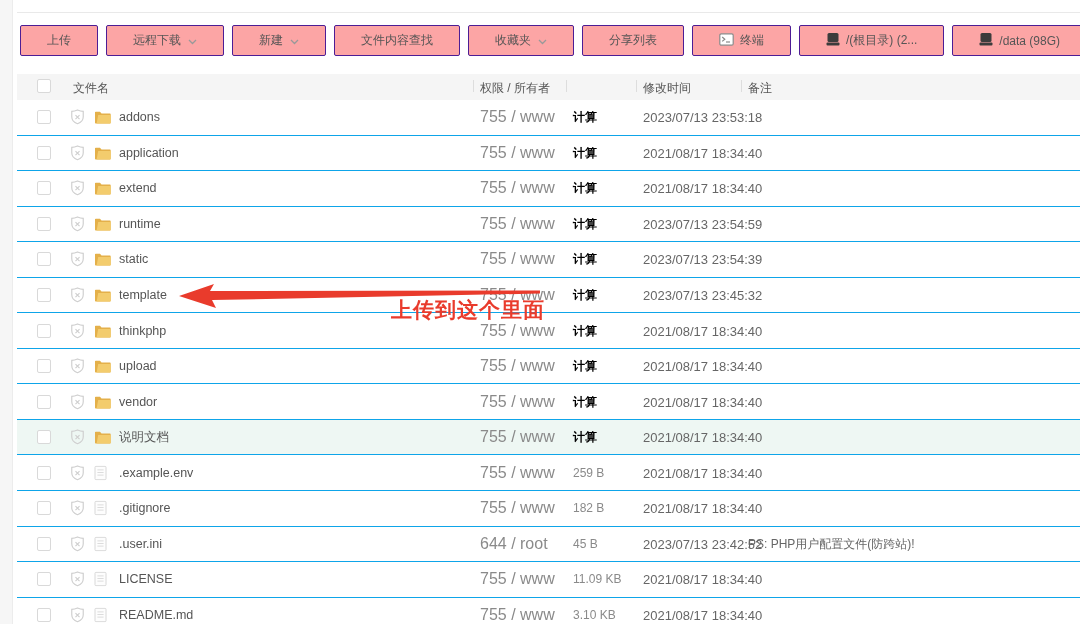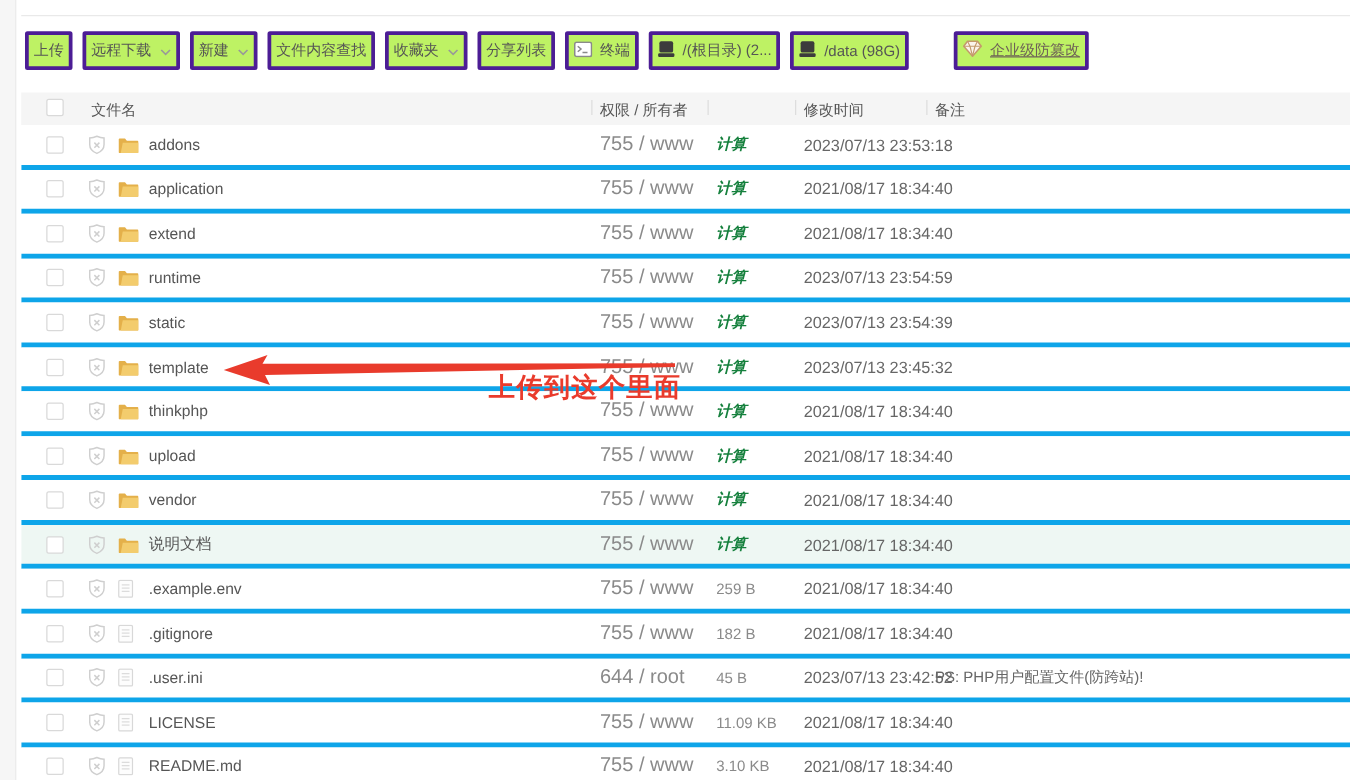--- a/index.html
+++ b/index.html
@@ -4,51 +4,51 @@
 <style>
   * { margin:0; padding:0; box-sizing:border-box; }
   html,body { width:1080px; height:624px; background:#fff; overflow:hidden;
     font-family:"Liberation Sans","DejaVu Sans",sans-serif; }
   .edge-strip { position:absolute; left:0; top:0; width:13px; height:624px;
     background:#f6f6f6; border-right:1px solid #ececec; }
   .top-line { position:absolute; left:17px; right:0; top:12px; border-top:1px solid #e9e9e9; }
 
   
   .toolbar { position:absolute; left:20px; top:25px; display:flex; align-items:center; gap:8px; }
-  .btn { height:31px; padding:0 4px; display:inline-flex; align-items:center; gap:6px;
-    background:#bef264; border:3px solid #4c1d95; border-radius:2px; font-size:12px; color:#555;
+  .btn { height:31px; padding:0 26px; display:inline-flex; align-items:center; gap:6px;
+    background:#fca5a5; border:1px solid #4c1d95; border-radius:2px; font-size:12px; color:#555;
     cursor:pointer; white-space:nowrap; }
   .btn svg { flex:0 0 auto; }
   .btn.protect { margin-left:28px; }
   .btn.protect .lbl { text-decoration:underline; color:#6e6257; }
   .caret { display:inline-block; margin-left:1px; }
 
   
   .thead { position:absolute; left:17px; right:0; top:74px; height:26px; background:#f5f5f5;
     font-size:12px; color:#555;text-align:right; }
   .thead span { position:absolute; top:6px; }
   .h-check { left:20px; top:6px; }
   .h-name  { left:56px; }
   .h-perm  { left:463px; }
   .h-size  { left:556px;margin-top:32px; }
   .h-mtime { left:626px; }
   .h-note  { left:731px; }
   .h-div { position:absolute; top:7px; width:1px; height:12px; background:#ddd; }
 
   .rows { position:absolute; left:17px; right:0; top:100px; bottom:0; overflow:hidden; }
-  .row { position:relative; height:35.55px; border-bottom:4px solid #0ea5e9; background:#fff; }
+  .row { position:relative; height:35.55px; border-bottom:1px solid #0ea5e9; background:#fff; }
   .row.hl { background:#eef7f3; }
   .row > span { position:absolute; top:50%; transform:translateY(-50%); display:inline-flex; align-items:center; }
   .c-check { left:20px; }
   .c-shield { left:52px; }
   .c-ficon { left:77px; }
   .c-name { left:102px; font-size:12.5px; color:#555; cursor:pointer; }
   .c-perm { left:463px; font-size:16px; color:#8a8a8a; }
   .c-size { left:556px; font-size:12px; color:#8a8a8a; }
-  .c-size.calc { color:#15803d; font-weight:bold; cursor:pointer;font-style:italic; }
+  .c-size.calc { color:#000000; font-weight:bold; cursor:pointer; }
   .c-mtime { left:626px; font-size:13px; color:#666; }
   .c-note { left:731px; font-size:12px; color:#666; }
 
   .cb { width:14px; height:14px; background:#fff; border:1px solid #d9d9d9; border-radius:2px;
     display:inline-block; cursor:pointer; }
 
   
   .anno-svg { position:absolute; left:0; top:0; width:1080px; height:624px; pointer-events:none; }
   .anno-text { position:absolute; left:391px; top:296px; font-size:21px; font-weight:bold;
     color:#e93b2c; pointer-events:none; letter-spacing:1px; }

